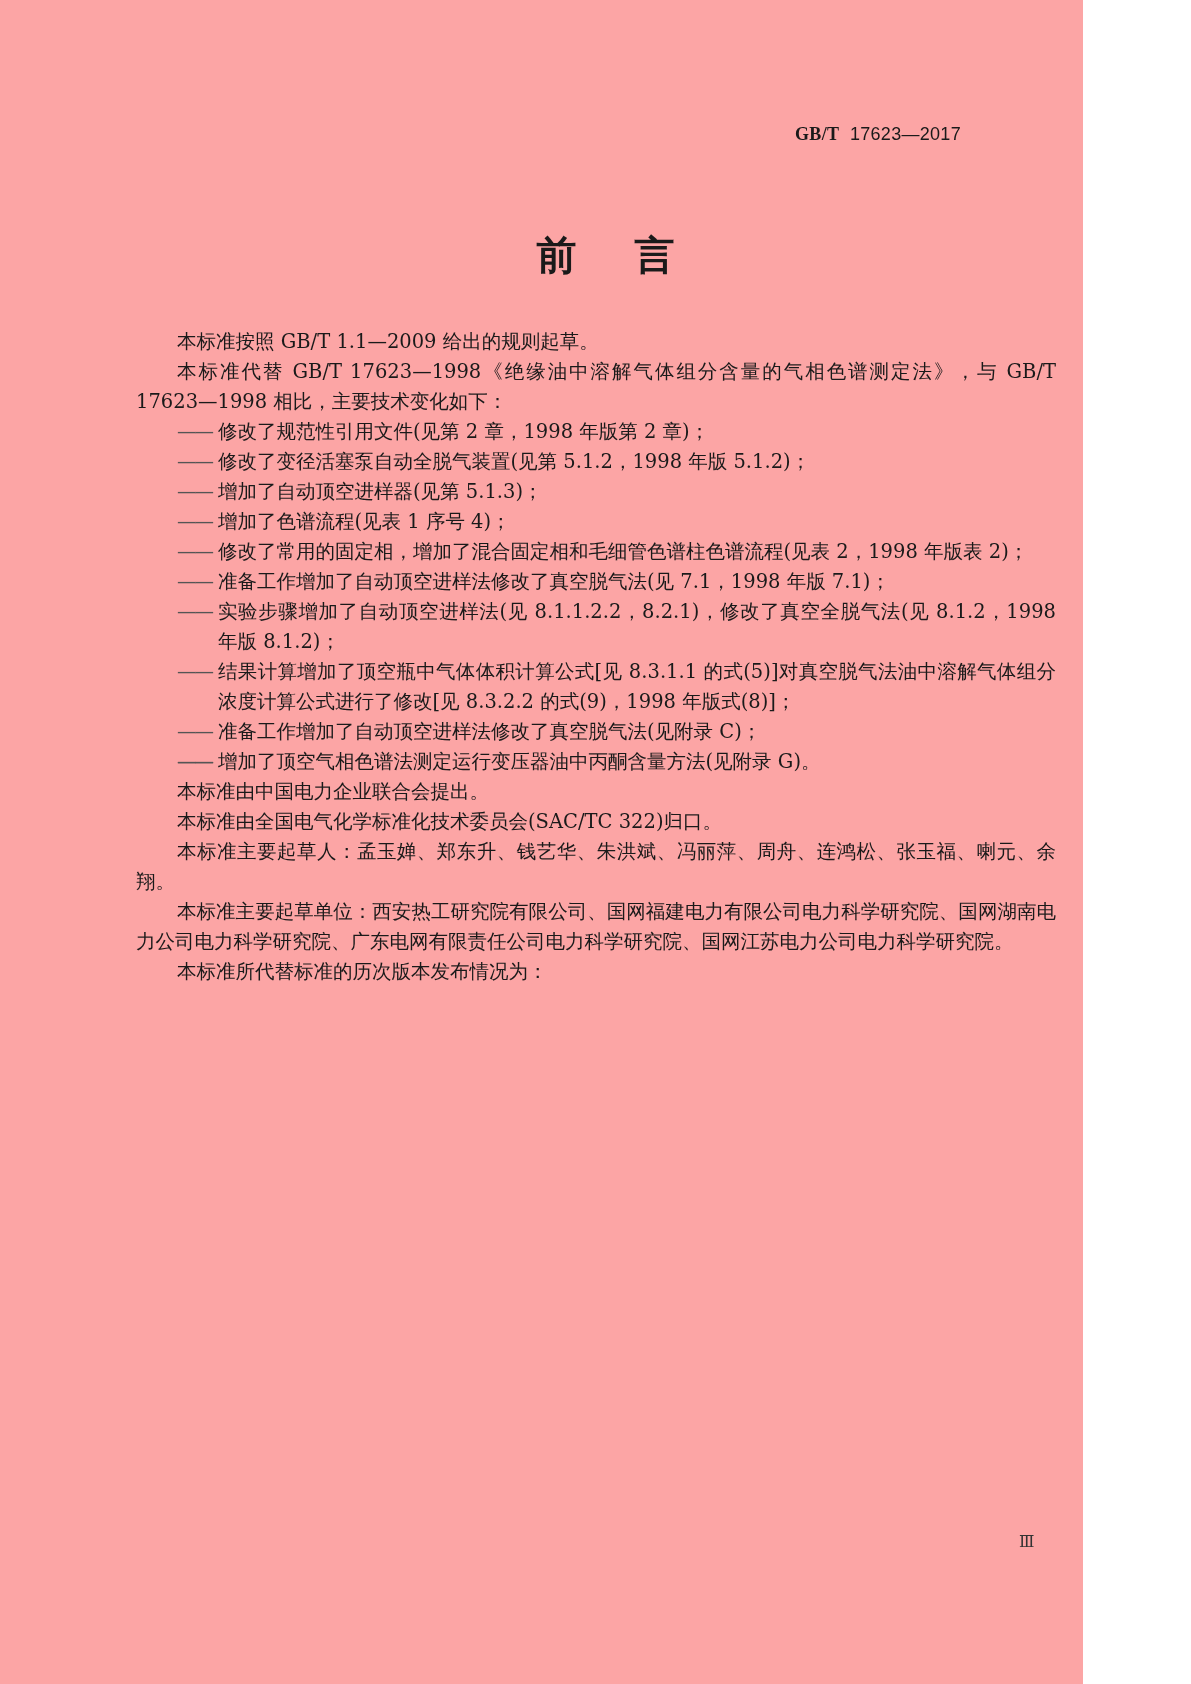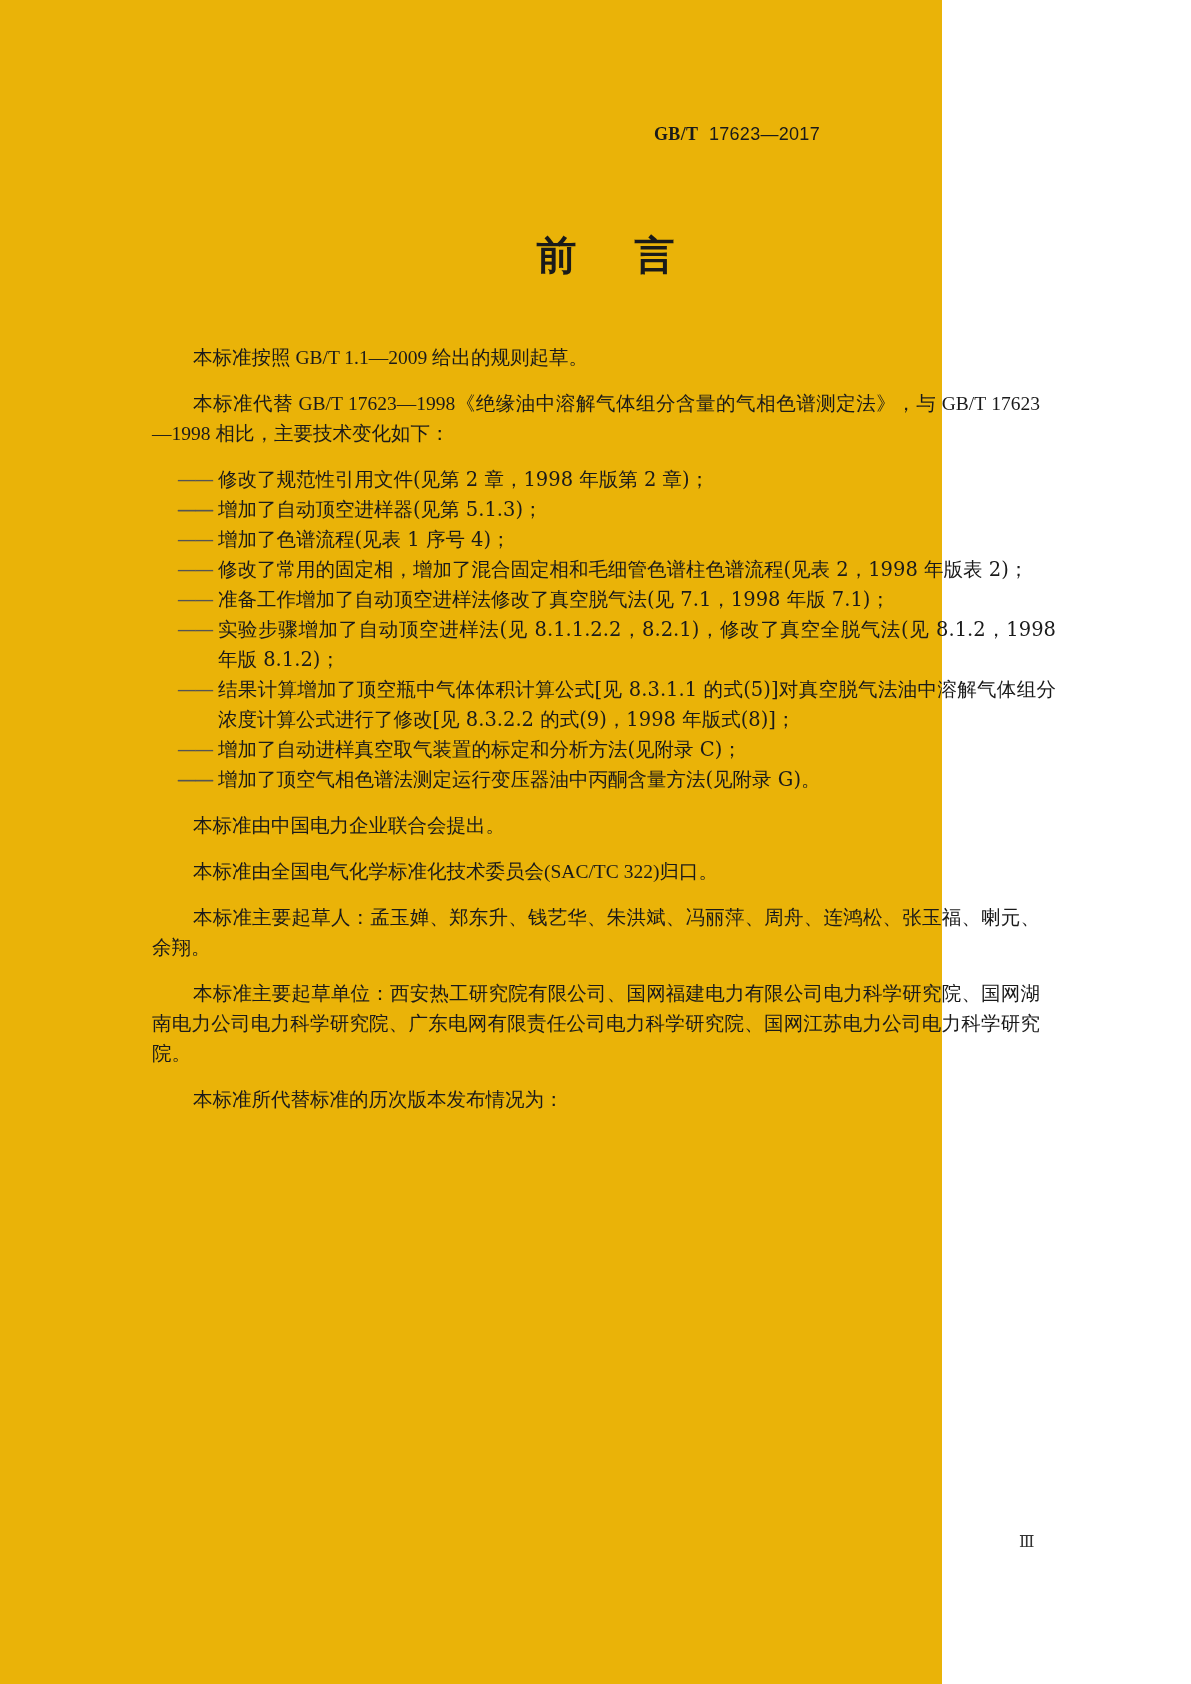--- a/index.html
+++ b/index.html
@@ -1,28 +1,28 @@
 <!DOCTYPE html>
 <html><head>
 <meta charset="utf-8">
 <style>
   html, body { margin: 0; padding: 0; background: #ffffff; }
   body { width: 1191px; height: 1684px; position: relative; overflow: hidden;
          font-family: "DejaVu Serif", "Liberation Serif", serif; color: #1a1a1a; }
-  .page { position: absolute; left: 0; top: 0; width: 942px; height: 1684px; background: #eab308; }
+  .page { position: absolute; left: 0; top: 0; width: 1083px; height: 1684px; background: #fca5a5; }
   .std-no { position: absolute; right: 122px; top: 124px; font-size: 18px; letter-spacing: 0.3px;
             font-family: "Liberation Sans", "DejaVu Sans", sans-serif; }
   .std-no b { font-family: "Liberation Serif", "DejaVu Serif", serif; font-weight: bold; }
   .title { position: absolute; left: 10px; width: 1191px; top: 228px; text-align: center;
            font-size: 40px; font-weight: bold; letter-spacing: 0;
            font-family: "DejaVu Sans", "Liberation Sans", sans-serif; }
   .title span { display: inline-block; }
   .title .gap { width: 58px; }
   .body { position: absolute; left: 136px; top: 327px; width: 920px; font-size: 19.5px; line-height: 30px; }
-  .p { text-indent: 41px; margin: 16px; text-align: justify; text-align-last: left; font-family: Liberation Serif, serif; }
+  .p { text-indent: 41px; margin: 0; text-align: justify; text-align-last: left; }
   .item { position: relative; padding-left: 82px; margin: 0; text-align: justify; text-align-last: left; }
   .item .dash { position: absolute; left: 41px; top: 0; width: 41px; letter-spacing: -2px; color: #555; }
   .pageno { position: absolute; left: 1019px; top: 1532px; font-size: 16px;
             font-family: "DejaVu Serif", serif; color: #333; }
 </style>
 </head>
 <body>
 
 <div class="page">
 
@@ -31,28 +31,28 @@
   <div class="title">
     <span>前</span><span class="gap"></span><span>言</span>
   </div>
 
   <div class="body">
     <p class="p">本标准按照 GB/T 1.1—2009 给出的规则起草。</p>
     <p class="p">本标准代替 GB/T 17623—1998《绝缘油中溶解气体组分含量的气相色谱测定法》，与 GB/T 17623—1998 相比，主要技术变化如下：</p>
 
     <div>
       <p class="item"><span class="dash">——</span><span>修改了规范性引用文件(见第 2 章，1998 年版第 2 章)；</span></p>
-      <p class="item"><span class="dash">——</span></p>
+      <p class="item"><span class="dash">——</span><span>修改了变径活塞泵自动全脱气装置(见第 5.1.2，1998 年版 5.1.2)；</span></p>
       <p class="item"><span class="dash">——</span><span>增加了自动顶空进样器(见第 5.1.3)；</span></p>
       <p class="item"><span class="dash">——</span><span>增加了色谱流程(见表 1 序号 4)；</span></p>
       <p class="item"><span class="dash">——</span><span>修改了常用的固定相，增加了混合固定相和毛细管色谱柱色谱流程(见表 2，1998 年版表 2)；</span></p>
       <p class="item"><span class="dash">——</span><span>准备工作增加了自动顶空进样法修改了真空脱气法(见 7.1，1998 年版 7.1)；</span></p>
       <p class="item"><span class="dash">——</span><span>实验步骤增加了自动顶空进样法(见 8.1.1.2.2，8.2.1)，修改了真空全脱气法(见 8.1.2，1998 年版 8.1.2)；</span></p>
       <p class="item"><span class="dash">——</span><span>结果计算增加了顶空瓶中气体体积计算公式[见 8.3.1.1 的式(5)]对真空脱气法油中溶解气体组分浓度计算公式进行了修改[见 8.3.2.2 的式(9)，1998 年版式(8)]；</span></p>
-      <p class="item"><span class="dash">——</span><span>增加了自动进样真空取气装置的标定和分析方法(见附录 C)；</span></p>
+      <p class="item"><span class="dash">——</span><span>准备工作增加了自动顶空进样法修改了真空脱气法(见附录 C)；</span></p>
       <p class="item"><span class="dash">——</span></p>
       <p class="item"><span class="dash">——</span><span>增加了顶空气相色谱法测定运行变压器油中丙酮含量方法(见附录 G)。</span></p>
     </div>
 
     <p class="p">本标准由中国电力企业联合会提出。</p>
     <p class="p">本标准由全国电气化学标准化技术委员会(SAC/TC 322)归口。</p>
     <p class="p">本标准主要起草人：孟玉婵、郑东升、钱艺华、朱洪斌、冯丽萍、周舟、连鸿松、张玉福、喇元、余翔。</p>
     <p class="p">本标准主要起草单位：西安热工研究院有限公司、国网福建电力有限公司电力科学研究院、国网湖南电力公司电力科学研究院、广东电网有限责任公司电力科学研究院、国网江苏电力公司电力科学研究院。</p>
     <p class="p">本标准所代替标准的历次版本发布情况为：</p>
   </div>

